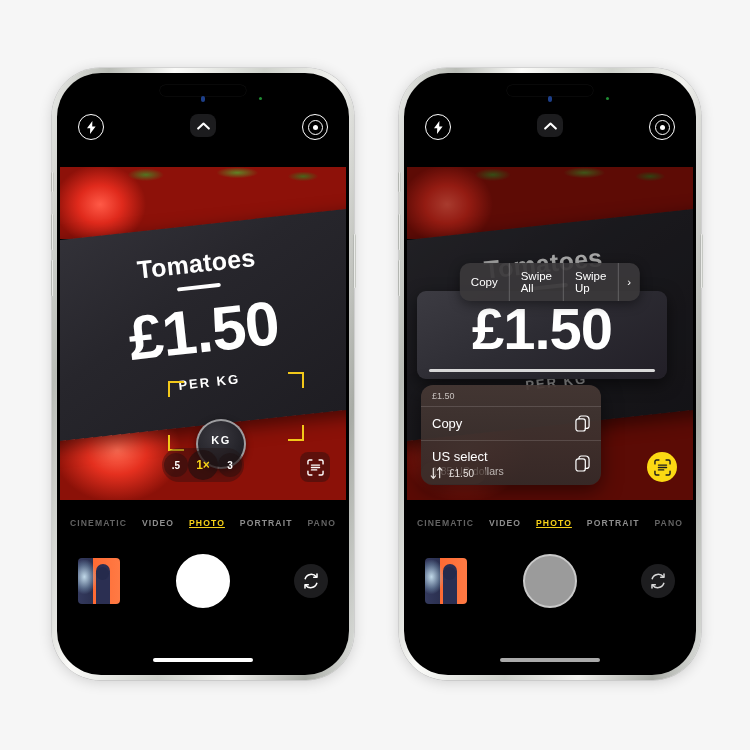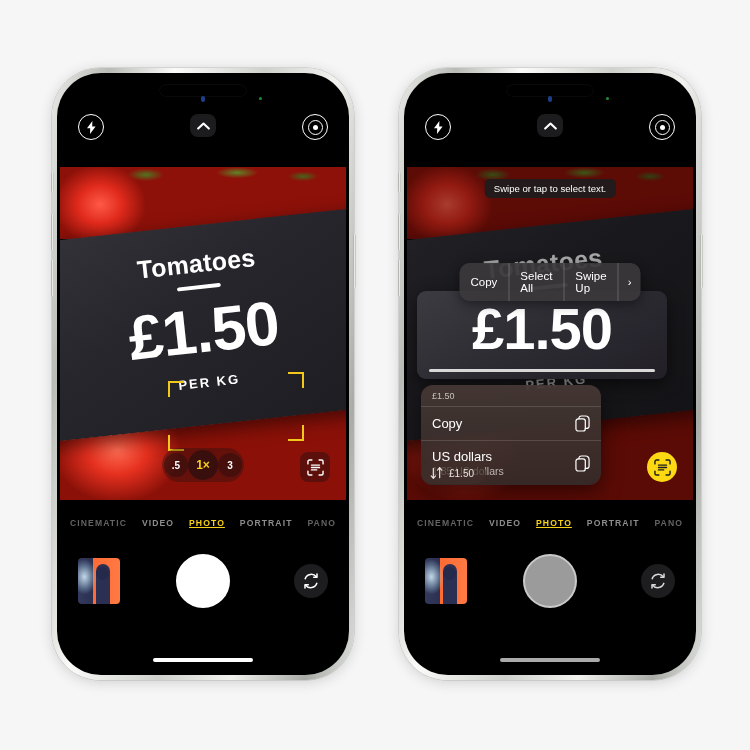--- a/index.html
+++ b/index.html
@@ -262,20 +262,23 @@
               <div class="sign-rule"></div>
               <div class="sign-txt sign-price">£1.50</div>
               <div class="sign-txt sign-per">PER KG</div>
             </div>
 
             <div class="brk brk-tl"></div>
             <div class="brk brk-tr"></div>
             <div class="brk brk-bl"></div>
             <div class="brk brk-br"></div>
 
+            <div class="loupe">
+              <span>KG</span>
+            </div>
           </div>
 
           <div class="zoomrow">
             <div class="zoom-wrap">
               <div class="zpill">.5</div>
               <div class="zpill sel">1×</div>
               <div class="zpill">3</div>
             </div>
           </div>
 
@@ -355,25 +358,24 @@
             <div class="sign">
               <div class="sign-txt sign-title">Tomatoes</div>
               <div class="sign-rule"></div>
               <div class="sign-txt sign-price">£1.50</div>
               <div class="sign-txt sign-per">PER KG</div>
             </div>
           </div>
 
           <div class="dimlayer"></div>
 
-          <div class="tooltip">Swipe or tap to select text.</div>
 
           <div class="editmenu">
             <div class="mi">Copy</div>
-            <div class="mi">Select All</div>
+            <div class="mi">Swipe All</div>
             <div class="mi">Swipe Up</div>
             <div class="mi">›</div>
           </div>
 
           <div class="loupe-big">
             <div class="lp-txt">£1.50</div>
             <div class="lp-sel"></div>
           </div>
 
           <div class="ctxmenu">
@@ -384,21 +386,21 @@
               </div>
               <div>
                 <svg width="15" height="17" viewBox="0 0 16 18">
                   <rect x="1" y="4" width="10" height="13" rx="2.4" stroke="#fff" stroke-width="1.3" fill="none"></rect>
                   <path d="M4.2 4V3.4A2.4 2.4 0 016.6 1h4.8A3.6 3.6 0 0115 4.6v7.2a2.4 2.4 0 01-2.4 2.4H11" stroke="#fff" stroke-width="1.3" fill="none" stroke-linecap="round"></path>
                 </svg>
               </div>
             </div>
             <div class="cm-row">
               <div>
-                <div class="cm-t1">US dollars</div>
+                <div class="cm-t1">US select</div>
                 <div class="cm-t2">1.85 US dollars</div>
               </div>
               <div>
                 <svg width="15" height="17" viewBox="0 0 16 18">
                   <rect x="1" y="4" width="10" height="13" rx="2.4" stroke="#fff" stroke-width="1.3" fill="none"></rect>
                   <path d="M4.2 4V3.4A2.4 2.4 0 016.6 1h4.8A3.6 3.6 0 0115 4.6v7.2a2.4 2.4 0 01-2.4 2.4H11" stroke="#fff" stroke-width="1.3" fill="none" stroke-linecap="round"></path>
                 </svg>
               </div>
             </div>
           </div>

